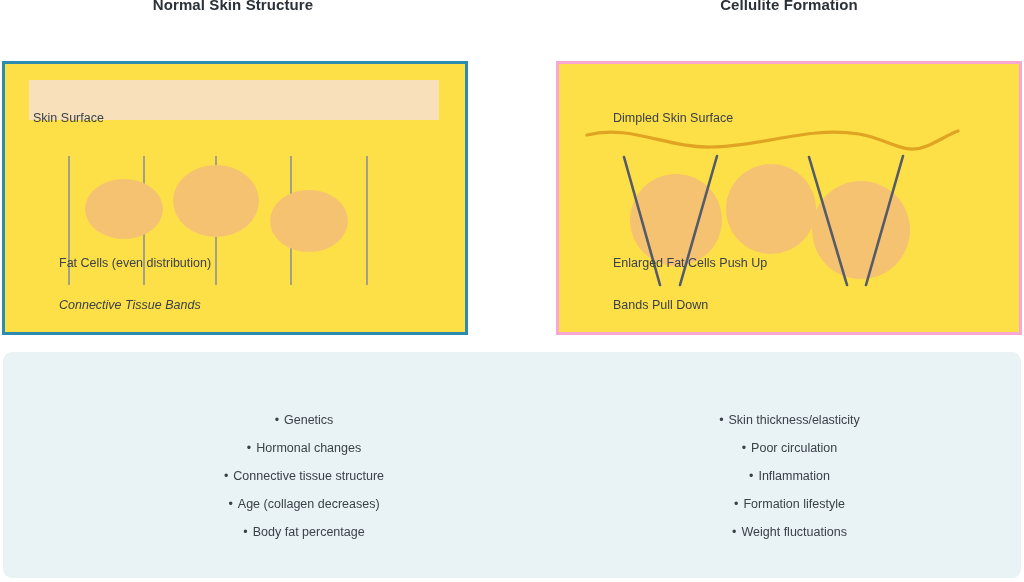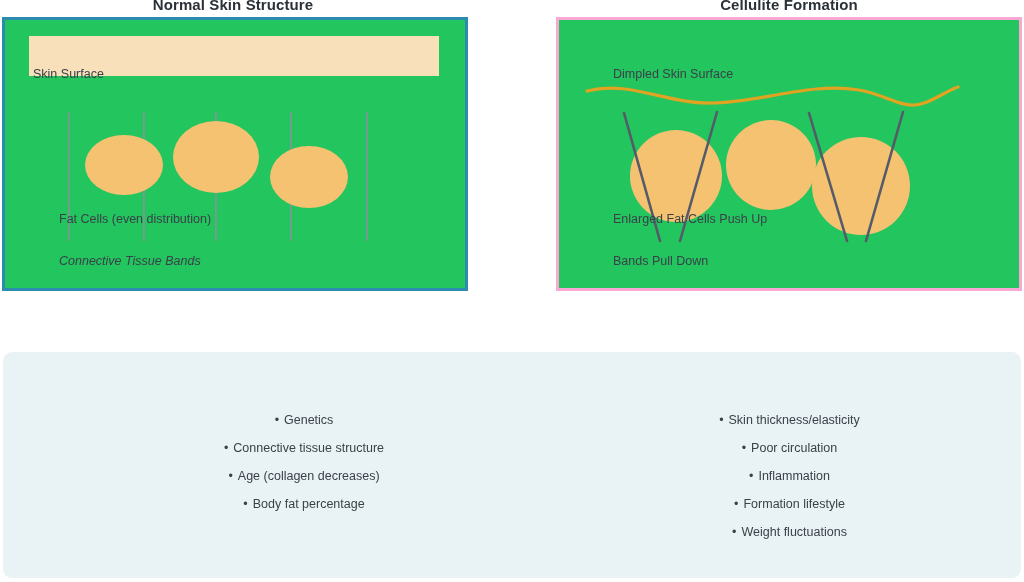--- a/index.html
+++ b/index.html
@@ -32,22 +32,23 @@
     text-align: center;
     letter-spacing: 0.1px;
     white-space: nowrap;
   }
   #title-normal  { left: 0px;   top: -4px; width: 466px; }
   #title-cellulite { left: 556px; top: -4px; width: 466px; }
 
   
   .panel {
     position: absolute;
-    background: #22c55e;
+    background: #fde047;
     box-sizing: border-box;
+    margin-top: 44px;
   }
   #panel-normal {
     left: 2px;  top: 17px;  width: 466px; height: 274px;
     border: 3px solid #2b8cb0;
   }
   #panel-cellulite {
     left: 556px; top: 17px; width: 466px; height: 274px;
     border: 3px solid #f9a8d4;
   }
   .panel-svg {
@@ -174,20 +175,23 @@
   </div>
 
   <div id="factors-panel">
 
     <div class="factors-columns">
       <div class="factor-col left">
         <div class="factor-item">
           <span class="factor-bullet">•</span><span>Genetics</span>
         </div>
         <div class="factor-item">
+          <span class="factor-bullet">•</span><span>Hormonal changes</span>
+        </div>
+        <div class="factor-item">
           <span class="factor-bullet">•</span><span>Connective tissue structure</span>
         </div>
         <div class="factor-item">
           <span class="factor-bullet">•</span><span>Age (collagen decreases)</span>
         </div>
         <div class="factor-item">
           <span class="factor-bullet">•</span><span>Body fat percentage</span>
         </div>
       </div>
 

